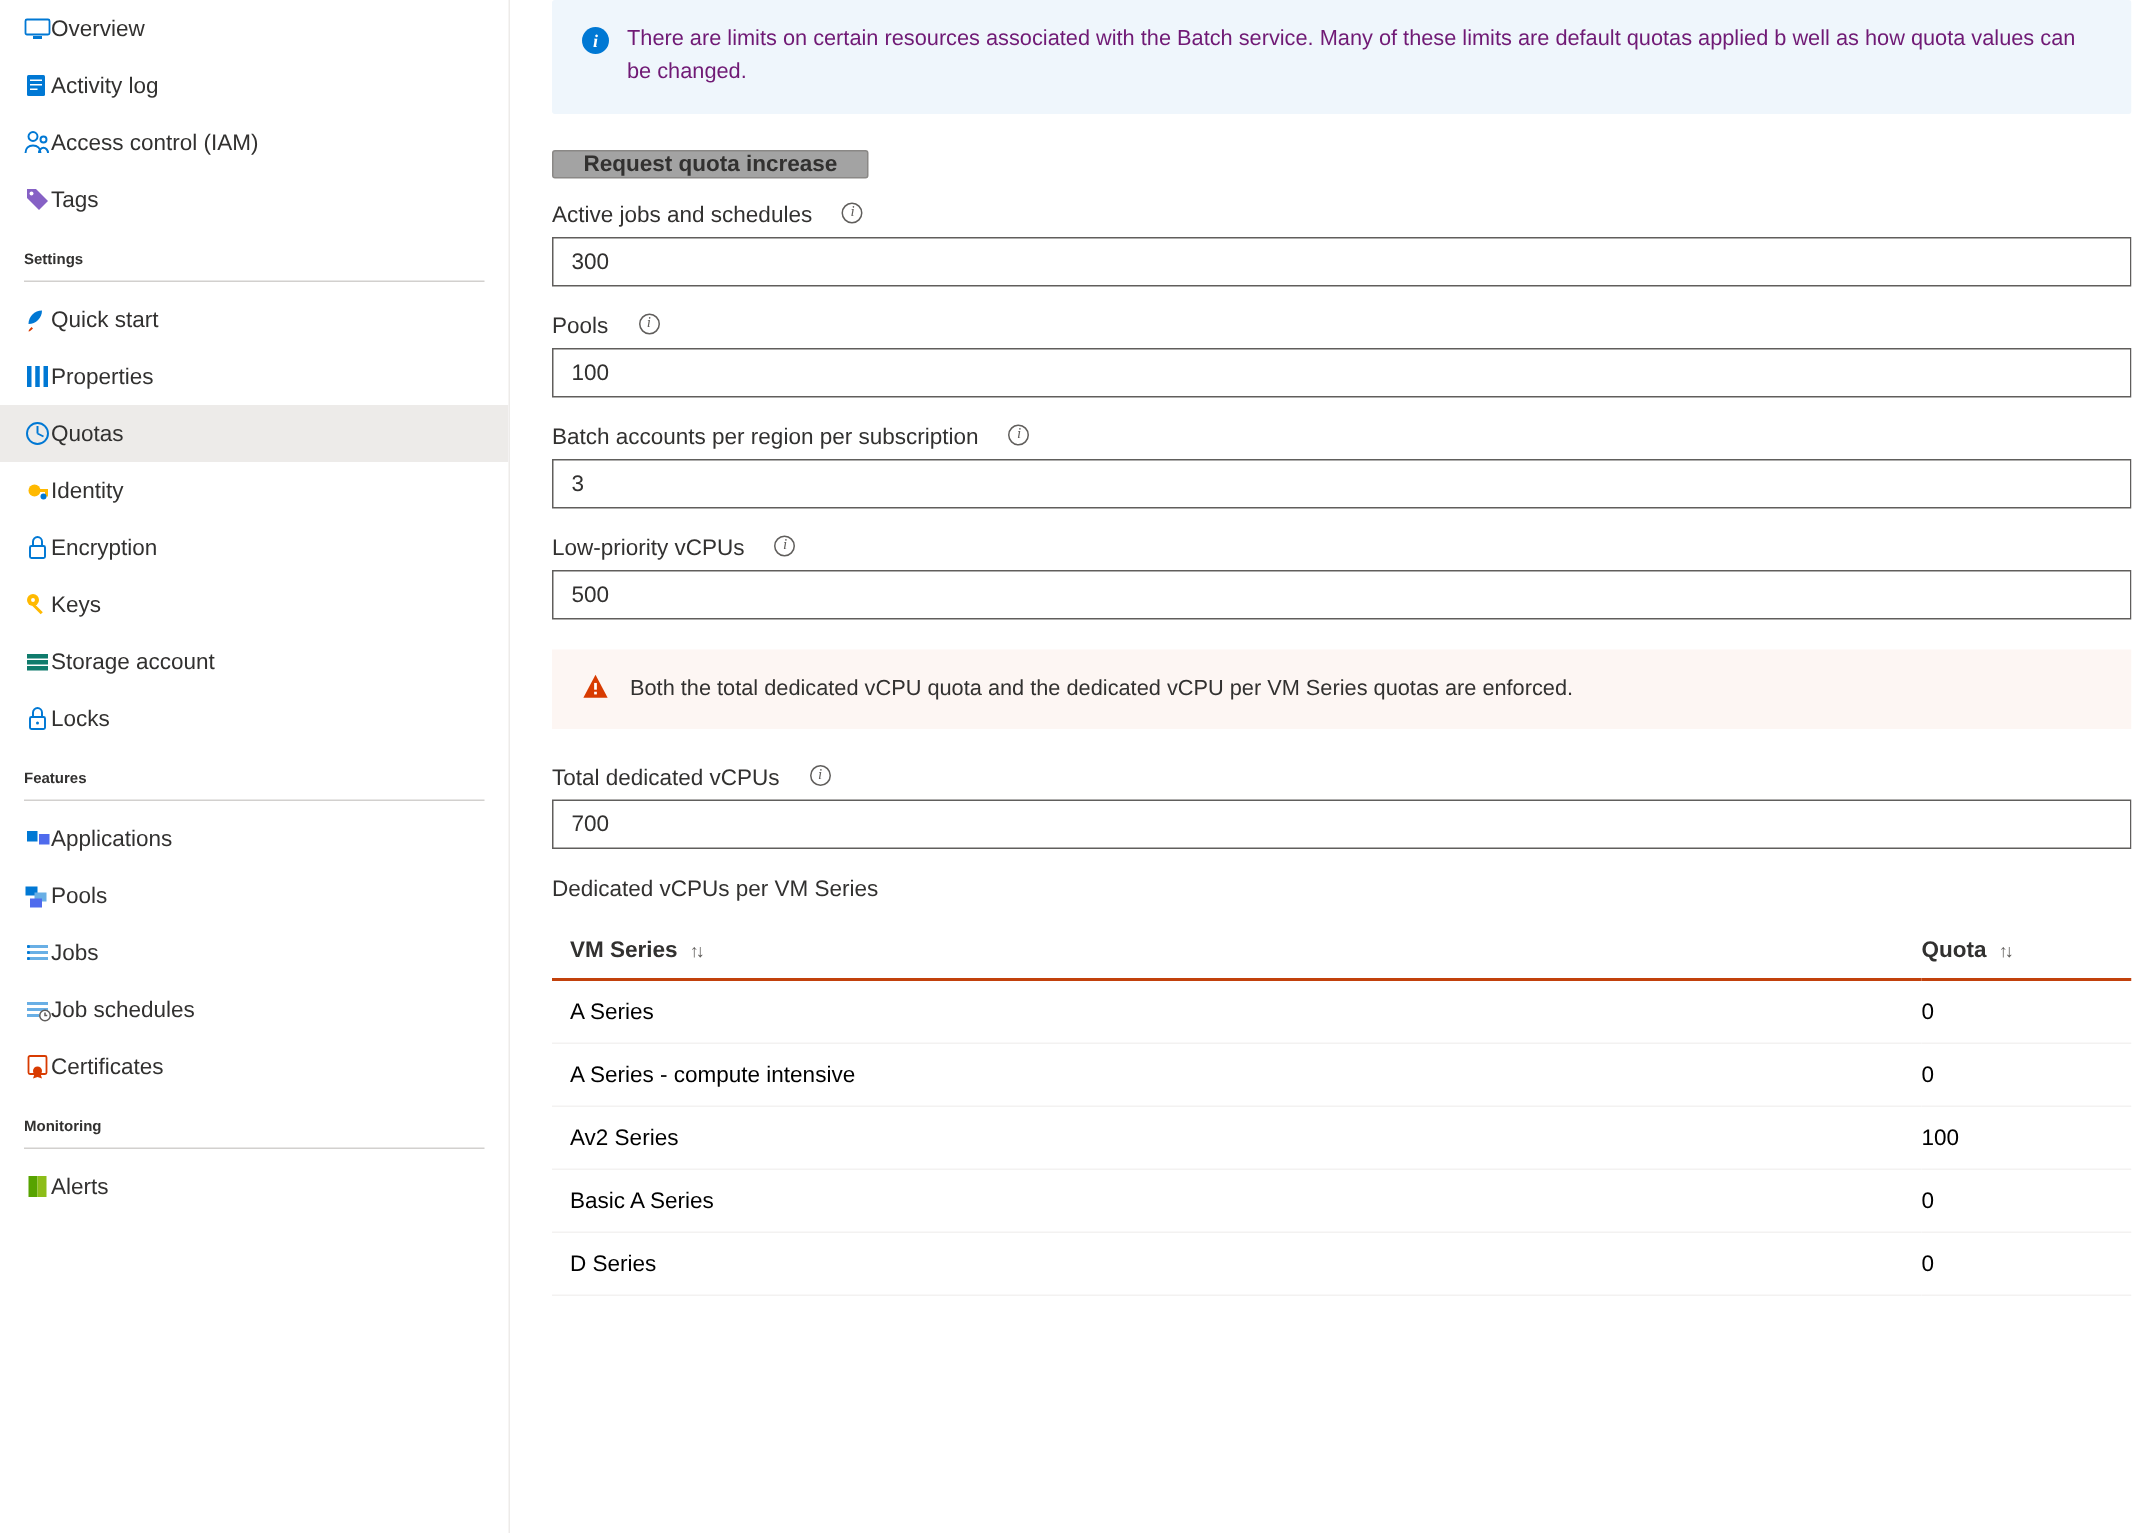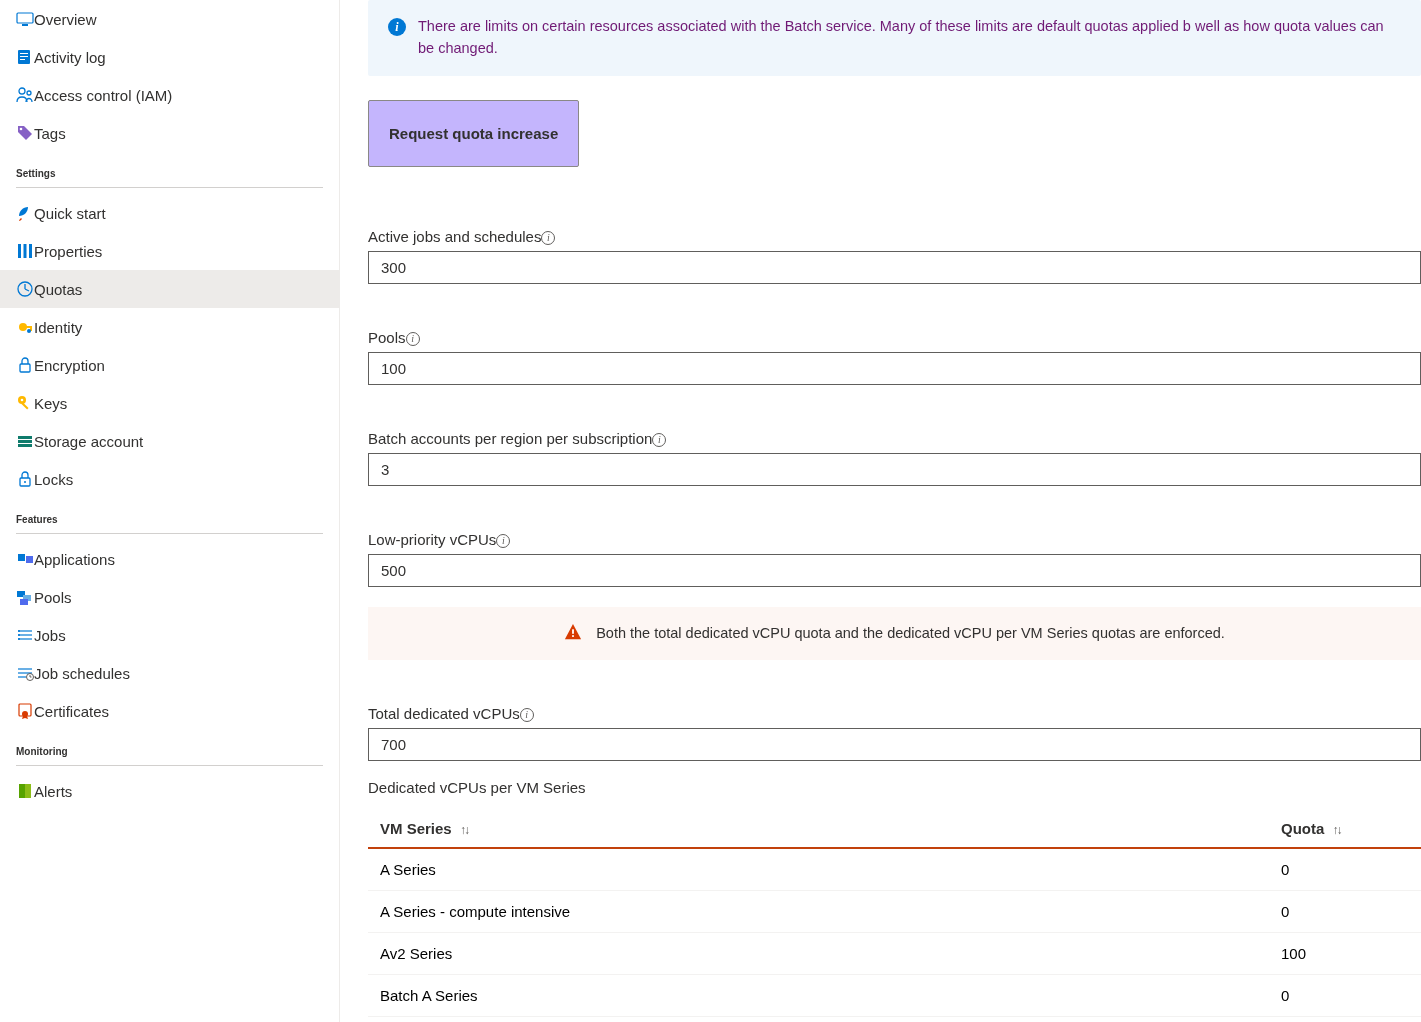--- a/index.html
+++ b/index.html
@@ -65,38 +65,37 @@
   margin-top: 0;
 }
 .info-icon-circle {
   width: 18px; height: 18px; border-radius: 50%; background: #0078d4; color: #fff;
   display: inline-flex; align-items: center; justify-content: center; font-size: 12px; font-weight: bold;
   font-style: italic; font-family: Georgia, serif; flex-shrink: 0; margin-top: 2px;
 }
 .info-text { font-size: 14.5px; color: #701a75; line-height: 1.5; }
 .quota-btn {
   border: 1px solid #8a8886;
-  background: #c4b5fd;
-  padding: 24px 20px;
+  background: #a3a3a3;
+  padding: 0 20px;
   font-size: 15px;
   font-weight: 600;
   color: #323130;
   border-radius: 2px;
   cursor: pointer;
   margin-bottom: 16px;
 }
 .field-group { margin-bottom: 18px; }
 .field-label {
   font-size: 15px;
   color: #323130;
   display: flex;
-  align-items: flex-end;
-  gap: 0;
+  align-items: flex-start;
+  gap: 20px;
   margin-bottom: 6px;
-  margin-top: 45px;
 }
 .info-small {
   width: 14px; height: 14px; border: 1px solid #605e5c; border-radius: 50%;
   display: inline-flex; align-items: center; justify-content: center;
   font-size: 10px; color: #605e5c; font-style: italic; font-family: Georgia, serif;
 }
 .field-input {
   width: 100%;
   border: 1px solid #605e5c;
   padding: 7px 12px;
@@ -104,21 +103,20 @@
   color: #323130;
   background: #fff;
 }
 .warn-box {
   background: #fdf6f3;
   padding: 16px 20px;
   display: flex;
   gap: 14px;
   align-items: center;
   margin: 20px 0 24px 0;
-  justify-content: center;
 }
 .warn-icon { flex-shrink: 0; }
 .warn-text { font-size: 14.5px; color: #323130; }
 .table-title { font-size: 15px; color: #323130; margin-bottom: 14px; }
 .vm-table { width: 100%; border-collapse: collapse; }
 .vm-table th {
   text-align: left;
   font-weight: 600;
   font-size: 15px;
   padding: 10px 12px;
@@ -394,21 +392,21 @@
         </tr>
         <tr>
           <td>A Series - compute intensive</td>
           <td class="qcol">0</td>
         </tr>
         <tr>
           <td>Av2 Series</td>
           <td class="qcol">100</td>
         </tr>
         <tr>
-          <td>Batch A Series</td>
+          <td>Basic A Series</td>
           <td class="qcol">0</td>
         </tr>
         <tr>
           <td>D Series</td>
           <td class="qcol">0</td>
         </tr>
       </tbody>
   </table>
 </div>
 

